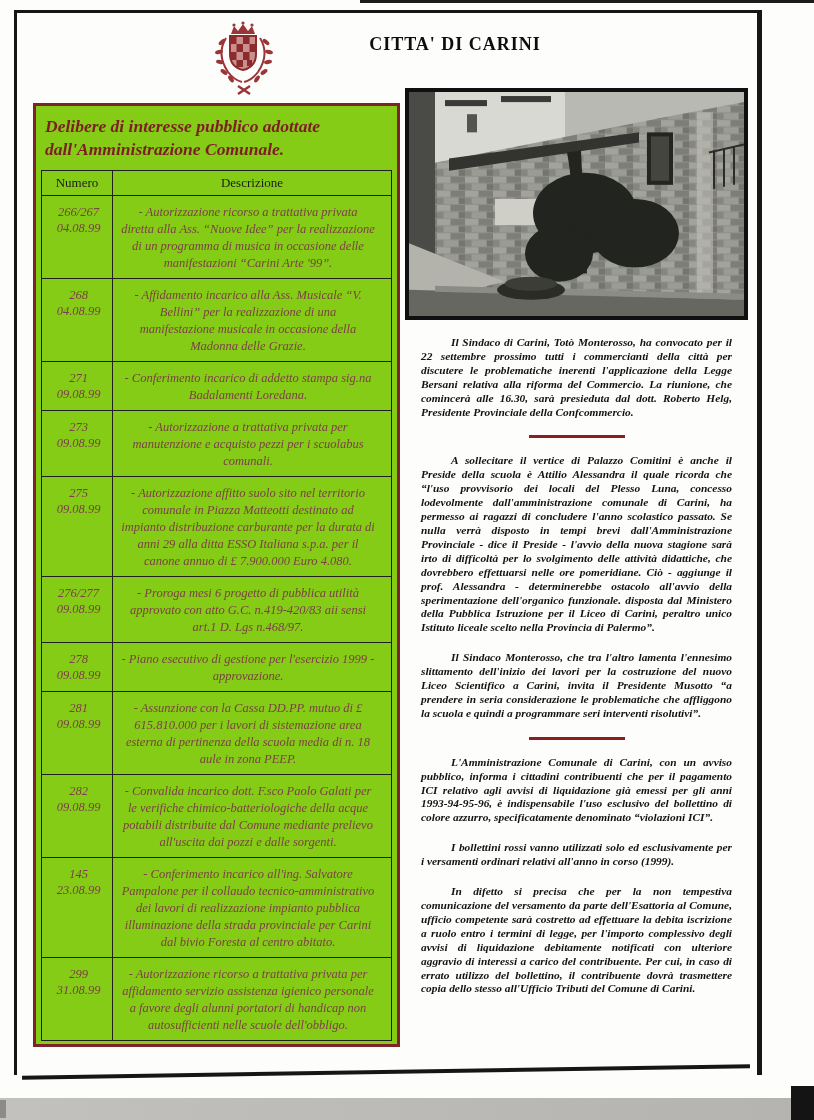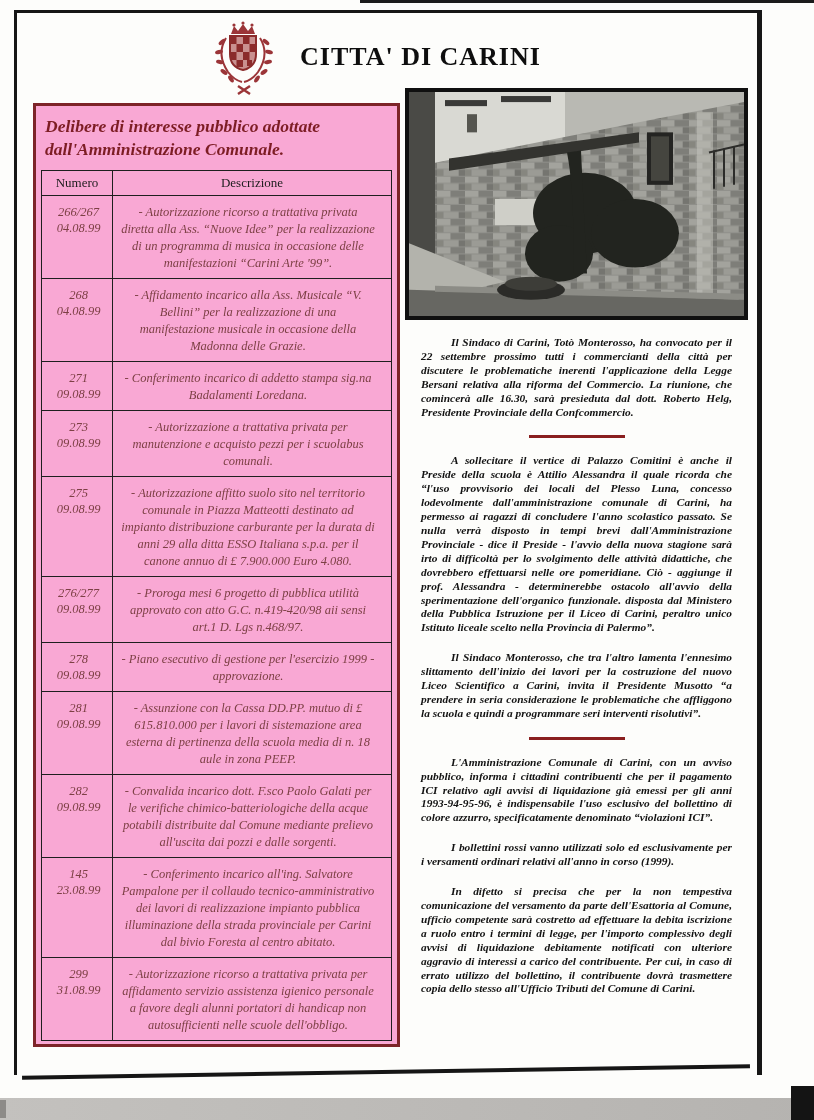--- a/index.html
+++ b/index.html
@@ -23,29 +23,29 @@
   }
   
   .scan-top{position:absolute;left:360px;top:0;width:454px;height:3px;background:#1b1b1b;}
   .scan-strip{position:absolute;left:0;top:1098px;width:814px;height:22px;background:linear-gradient(90deg,#c3c1be,#b5b3b0);}
   .scan-corner{position:absolute;left:791px;top:1086px;width:23px;height:34px;background:#141414;}
   .scan-left-mark{position:absolute;left:0;top:1100px;width:6px;height:18px;background:#8d8b88;}
 
   
   .crest{position:absolute;left:198px;top:18px;width:92px;height:84px;}
   .page-title{
-    position:absolute;left:300px;top:42px;width:310px;
-    font-weight:bold;font-size:26px;letter-spacing:1px;color:#0e0e0e;
+    position:absolute;left:300px;top:34px;width:310px;text-align:center;
+    font-weight:bold;font-size:18px;letter-spacing:1px;color:#0e0e0e;
     font-family:"Liberation Serif", serif;
   }
 
   
   .delibere-box{
     position:absolute;left:33px;top:103px;width:367px;height:944px;
-    border:3px solid #7d2428;background:#f9a8d4;box-sizing:border-box;
+    border:3px solid #7d2428;background:#84cc16;box-sizing:border-box;
     display:flex;flex-direction:column;
   }
   .delibere-heading{
     flex:none;padding:9px 9px 7px 9px;
     font-weight:bold;font-style:italic;font-size:17.5px;line-height:1.3;
     color:#7d1d24;
   }
   .table-wrap{flex:1;margin:2px 5px 6px 5px;}
   table.dtable{
     width:100%;height:100%;border-collapse:collapse;
@@ -187,21 +187,21 @@
               <span>09.08.99</span>
             </td>
             <td class="c-desc">- Autorizzazione affitto suolo sito nel territorio comunale in Piazza Matteotti destinato ad impianto distribuzione carburante per la durata di anni 29 alla ditta ESSO Italiana s.p.a. per il canone annuo di £ 7.900.000 Euro 4.080.</td>
           </tr>
 
           <tr>
             <td class="c-num">
               <span>276/277</span>
               <span>09.08.99</span>
             </td>
-            <td class="c-desc">- Proroga mesi 6 progetto di pubblica utilità approvato con atto G.C. n.419-420/98 aii sensi art.1 D. Lgs n.468/97.</td>
+            <td class="c-desc">- Proroga mesi 6 progetto di pubblica utilità approvato con atto G.C. n.419-420/83 aii sensi art.1 D. Lgs n.468/97.</td>
           </tr>
 
           <tr>
             <td class="c-num">
               <span>278</span>
               <span>09.08.99</span>
             </td>
             <td class="c-desc">- Piano esecutivo di gestione per l'esercizio 1999 - approvazione.</td>
           </tr>
 

